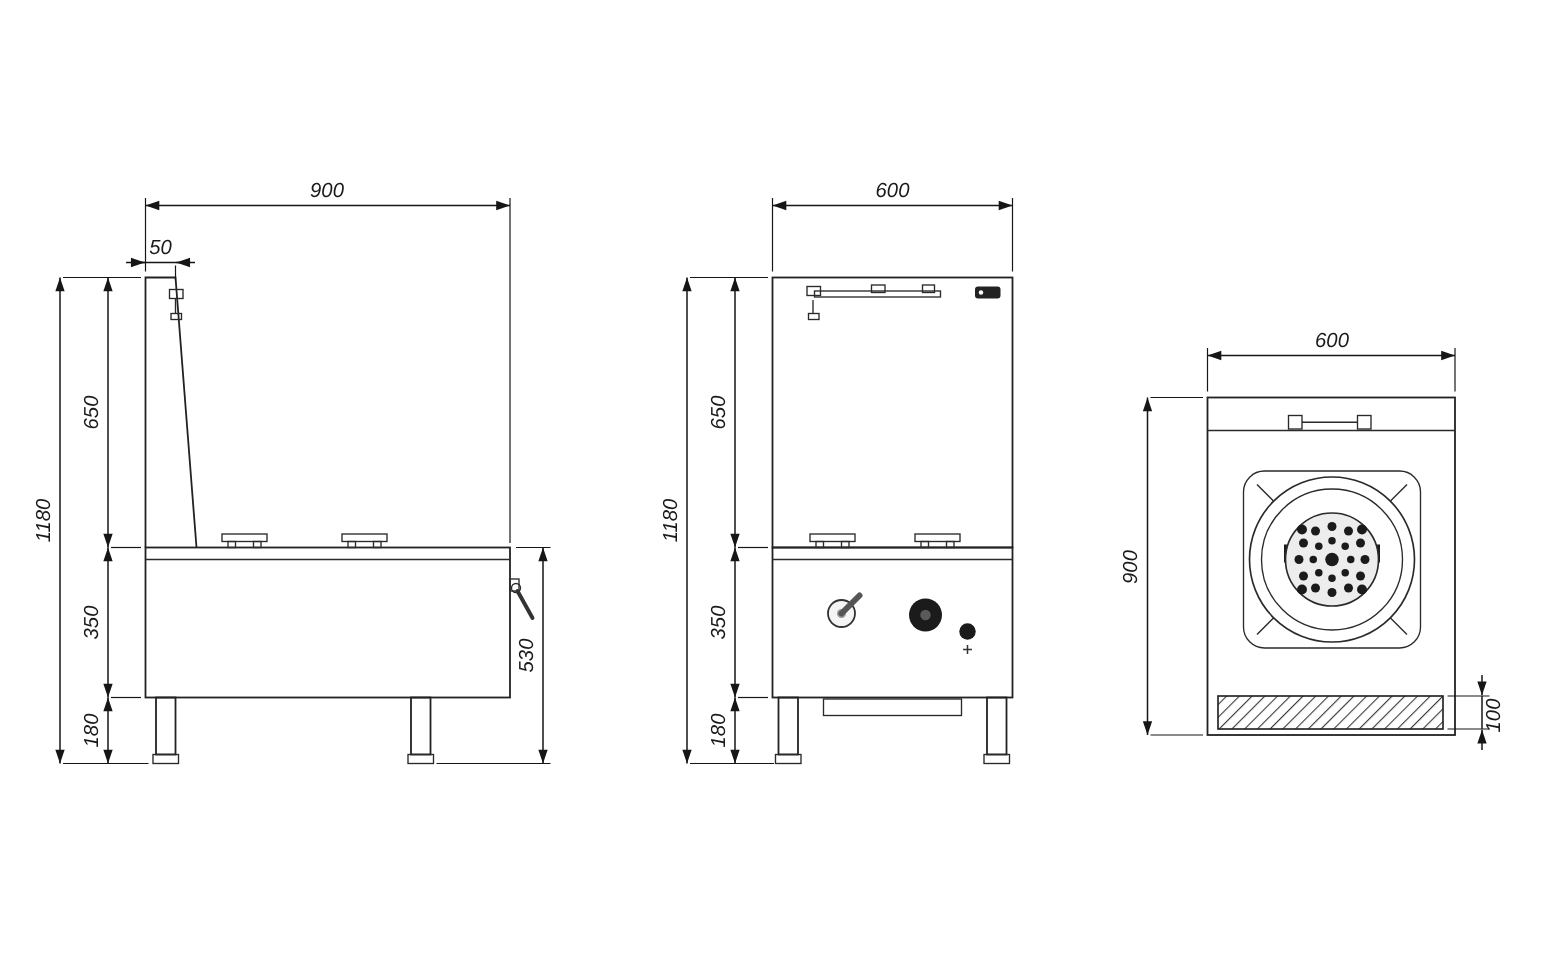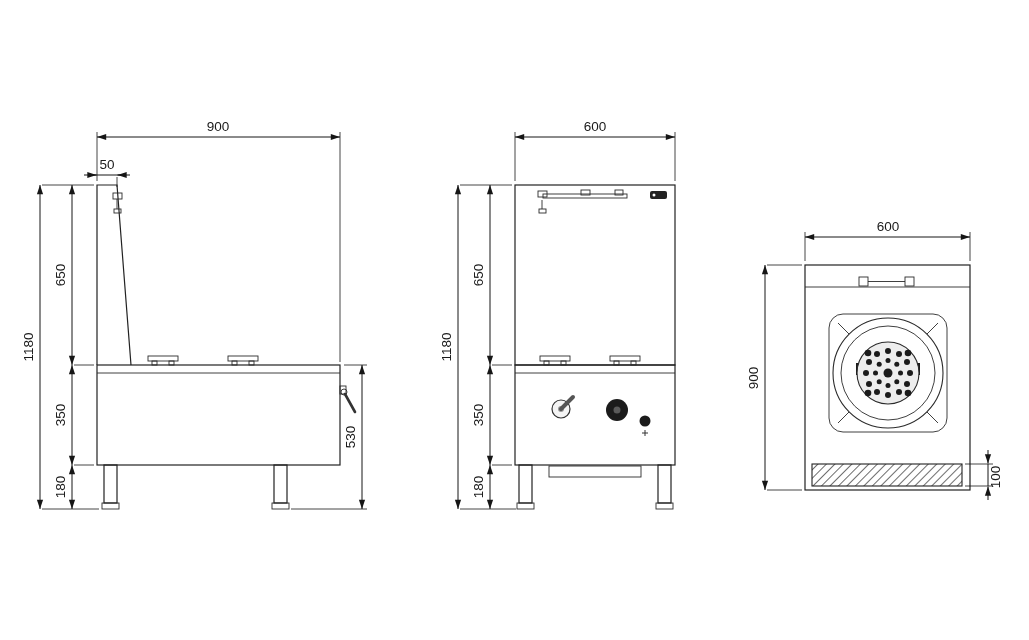--- a/index.html
+++ b/index.html
@@ -3,20 +3,21 @@
 <meta charset="utf-8">
 <style>
   html, body { margin: 0; padding: 0; background: #ffffff; }
   .canvas {
     position: relative;
     width: 1029px;
     height: 640px;
     background: #ffffff;
     font-family: "Liberation Sans", sans-serif;
     overflow: hidden;
+    font-style: italic;
   }
   svg text {
     font-family: "Liberation Sans", sans-serif;
     font-size: 13.5px;
     fill: #1a1a1a;
   }
   .obj   { stroke: #222; stroke-width: 1.2; fill: none; }
   .objthin { stroke: #2a2a2a; stroke-width: 0.9; fill: none; }
   .dimln { stroke: #161616; stroke-width: 1; fill: none; }
   .extln { stroke: #161616; stroke-width: 0.8; fill: none; }

